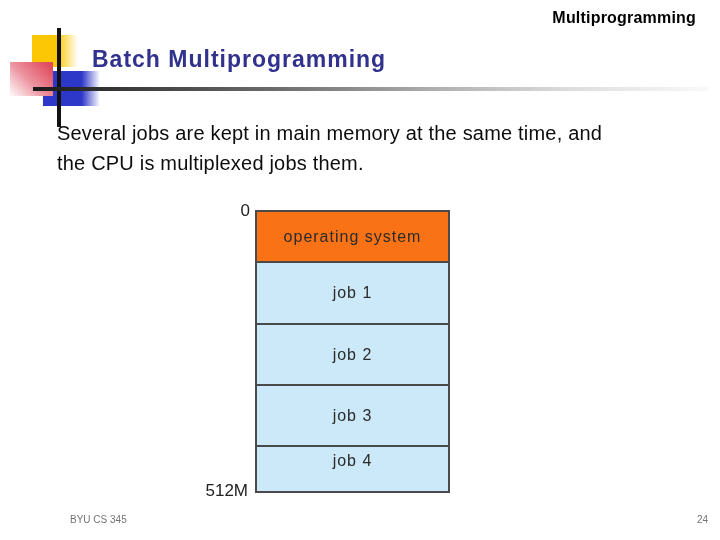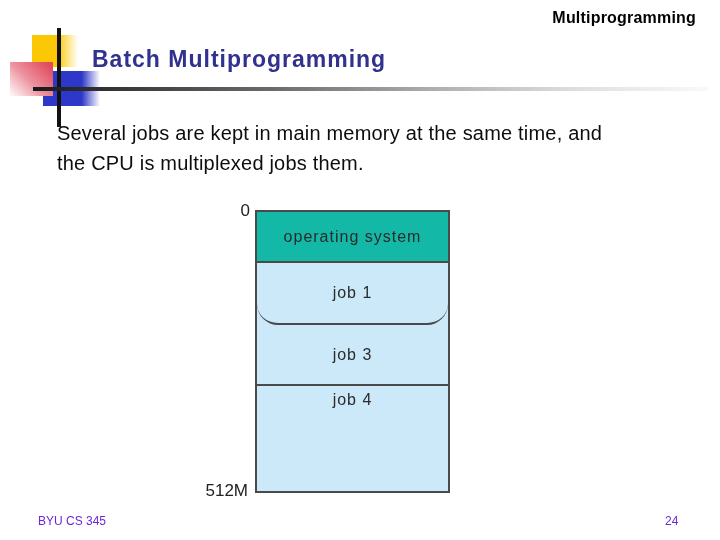--- a/index.html
+++ b/index.html
@@ -77,21 +77,21 @@
   }
   .sec-os { height: 49px; background: #c9c9c9; }
   .sec-j1 { height: 60px; background: #cbe9f8; }
   .sec-j2 { height: 59px; background: #cbe9f8; }
   .sec-j3 { height: 59px; background: #cbe9f8; }
   .sec-j4 { height: 28px; background: #cbe9f8; border-bottom: none; }
 
   
   .footer-item {
     position: absolute; top: 514px;
-    font-size: 12px; color: #6d28d9;
+    font-size: 10px; color: #737373; margin-left: 32px;
   }
   .footer-left { left: 38px; }
   .footer-center { left: 305px; }
   .footer-right { left: 665px; }
 </style>
 </head>
 <body>
 
 <div class="slide">
 
@@ -108,22 +108,23 @@
 
   <div class="hrule"></div>
 
   <p class="body-line line1">Several jobs are kept in main memory at the same time, and</p>
   <p class="body-line line2">the CPU is multiplexed jobs them.</p>
 
   <div>
     <div class="addr-label addr-top">0</div>
 
     <div class="membox">
-      <div class="sec sec-os" style="background: #14b8a6;">operating system</div>
-      <div class="sec sec-j1" style="background: rgb(203, 233, 248); border-radius: 21px;">job 1</div>
+      <div class="sec sec-os" style="background: #f97316;">operating system</div>
+      <div class="sec sec-j1" style="background: rgb(203, 233, 248);">job 1</div>
+      <div class="sec sec-j2" style="background: rgb(203, 233, 248);">job 2</div>
       <div class="sec sec-j3" style="background: rgb(203, 233, 248);">job 3</div>
       <div class="sec sec-j4" style="background: rgb(203, 233, 248);">job 4</div>
     </div>
 
     <div class="addr-label addr-bottom">512M</div>
   </div>
 
   <div class="footer-item footer-left">BYU CS 345</div>
   <div class="footer-item footer-right">24</div>
 

